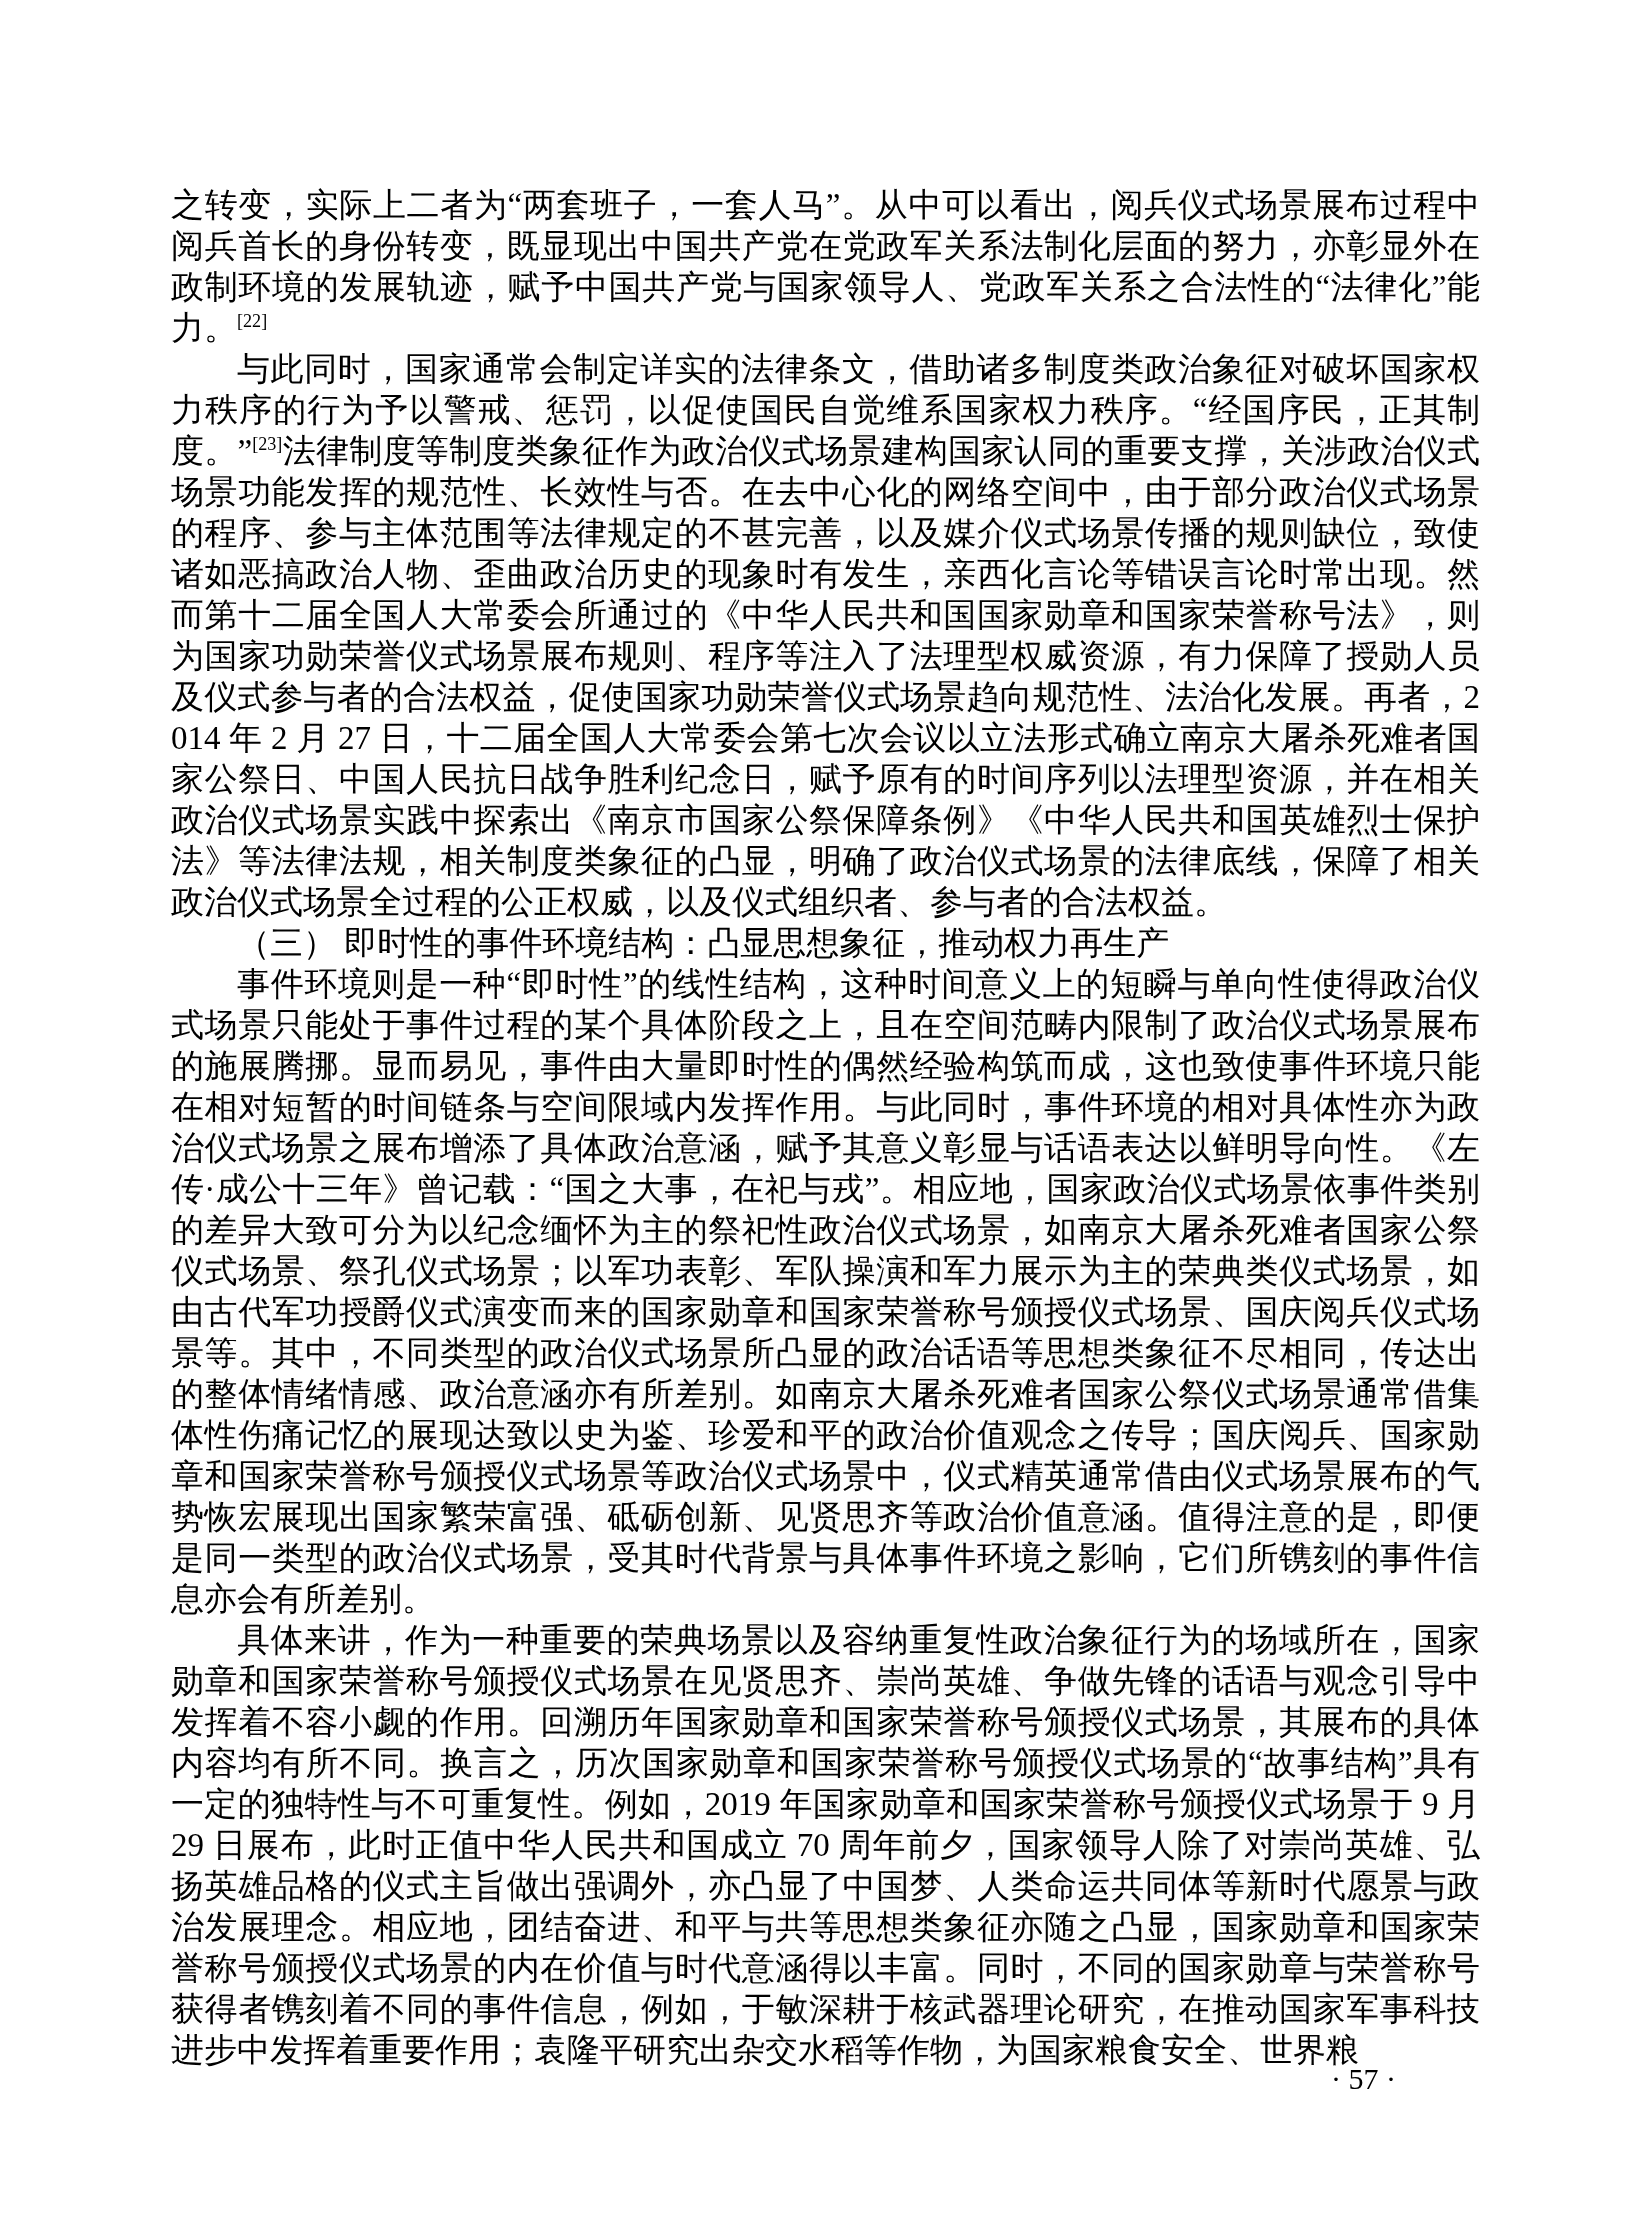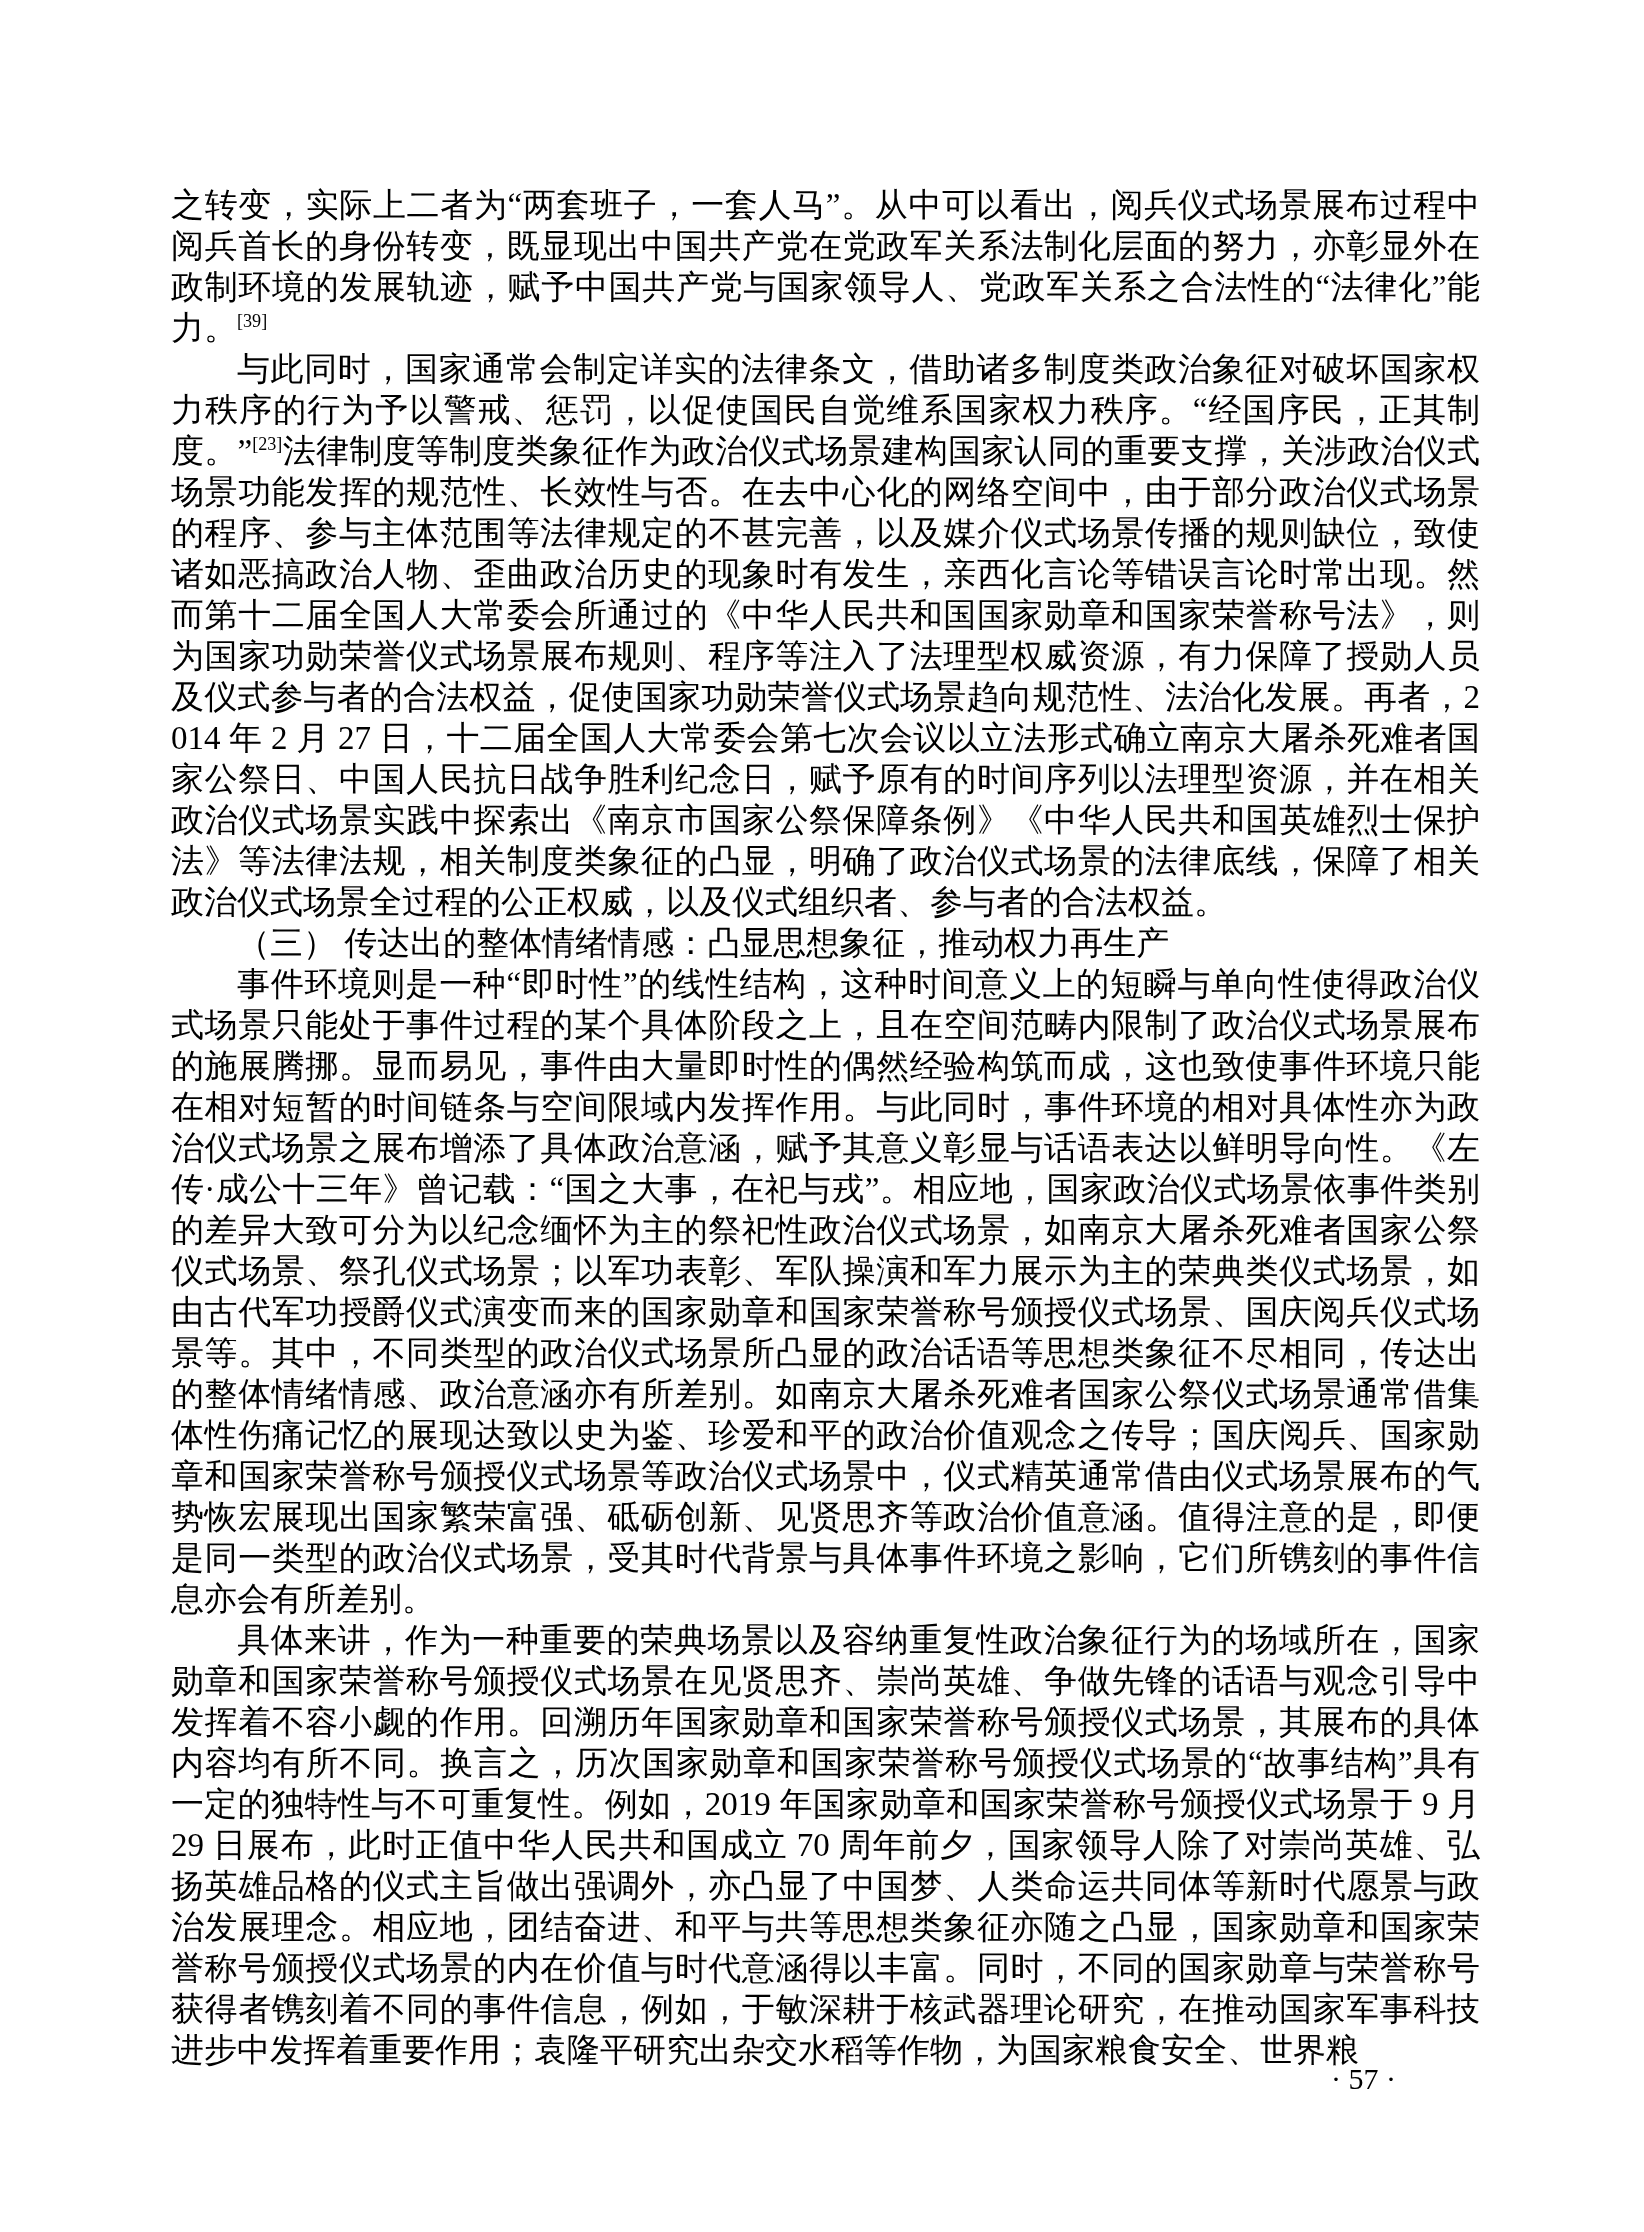--- a/index.html
+++ b/index.html
@@ -49,21 +49,21 @@
     font-size: 30px;
     line-height: 41px;
     white-space: nowrap;
   }
 </style>
 </head>
 <body>
 
 <div class="page">
   <div class="text-block">
-      <p class="para">之转变，实际上二者为“两套班子，一套人马”。从中可以看出，阅兵仪式场景展布过程中阅兵首长的身份转变，既显现出中国共产党在党政军关系法制化层面的努力，亦彰显外在政制环境的发展轨迹，赋予中国共产党与国家领导人、党政军关系之合法性的“法律化”能力。<sup>[39]</sup></p>
+      <p class="para">之转变，实际上二者为“两套班子，一套人马”。从中可以看出，阅兵仪式场景展布过程中阅兵首长的身份转变，既显现出中国共产党在党政军关系法制化层面的努力，亦彰显外在政制环境的发展轨迹，赋予中国共产党与国家领导人、党政军关系之合法性的“法律化”能力。<sup>[22]</sup></p>
       <p class="para indent">与此同时，国家通常会制定详实的法律条文，借助诸多制度类政治象征对破坏国家权力秩序的行为予以警戒、惩罚，以促使国民自觉维系国家权力秩序。“经国序民，正其制度。”<sup>[23]</sup>法律制度等制度类象征作为政治仪式场景建构国家认同的重要支撑，关涉政治仪式场景功能发挥的规范性、长效性与否。在去中心化的网络空间中，由于部分政治仪式场景的程序、参与主体范围等法律规定的不甚完善，以及媒介仪式场景传播的规则缺位，致使诸如恶搞政治人物、歪曲政治历史的现象时有发生，亲西化言论等错误言论时常出现。然而第十二届全国人大常委会所通过的《中华人民共和国国家勋章和国家荣誉称号法》，则为国家功勋荣誉仪式场景展布规则、程序等注入了法理型权威资源，有力保障了授勋人员及仪式参与者的合法权益，促使国家功勋荣誉仪式场景趋向规范性、法治化发展。再者，2014 年 2 月 27 日，十二届全国人大常委会第七次会议以立法形式确立南京大屠杀死难者国家公祭日、中国人民抗日战争胜利纪念日，赋予原有的时间序列以法理型资源，并在相关政治仪式场景实践中探索出《南京市国家公祭保障条例》《中华人民共和国英雄烈士保护法》等法律法规，相关制度类象征的凸显，明确了政治仪式场景的法律底线，保障了相关政治仪式场景全过程的公正权威，以及仪式组织者、参与者的合法权益。</p>
-      <p class="para indent heading">（三） 传达出的整体情绪情感：凸显思想象征，推动权力再生产</p>
+      <p class="para indent heading">（三） 即时性的事件环境结构：凸显思想象征，推动权力再生产</p>
       <p class="para indent">事件环境则是一种“即时性”的线性结构，这种时间意义上的短瞬与单向性使得政治仪式场景只能处于事件过程的某个具体阶段之上，且在空间范畴内限制了政治仪式场景展布的施展腾挪。显而易见，事件由大量即时性的偶然经验构筑而成，这也致使事件环境只能在相对短暂的时间链条与空间限域内发挥作用。与此同时，事件环境的相对具体性亦为政治仪式场景之展布增添了具体政治意涵，赋予其意义彰显与话语表达以鲜明导向性。《左传·成公十三年》曾记载：“国之大事，在祀与戎”。相应地，国家政治仪式场景依事件类别的差异大致可分为以纪念缅怀为主的祭祀性政治仪式场景，如南京大屠杀死难者国家公祭仪式场景、祭孔仪式场景；以军功表彰、军队操演和军力展示为主的荣典类仪式场景，如由古代军功授爵仪式演变而来的国家勋章和国家荣誉称号颁授仪式场景、国庆阅兵仪式场景等。其中，不同类型的政治仪式场景所凸显的政治话语等思想类象征不尽相同，传达出的整体情绪情感、政治意涵亦有所差别。如南京大屠杀死难者国家公祭仪式场景通常借集体性伤痛记忆的展现达致以史为鉴、珍爱和平的政治价值观念之传导；国庆阅兵、国家勋章和国家荣誉称号颁授仪式场景等政治仪式场景中，仪式精英通常借由仪式场景展布的气势恢宏展现出国家繁荣富强、砥砺创新、见贤思齐等政治价值意涵。值得注意的是，即便是同一类型的政治仪式场景，受其时代背景与具体事件环境之影响，它们所镌刻的事件信息亦会有所差别。</p>
       <p class="para indent">具体来讲，作为一种重要的荣典场景以及容纳重复性政治象征行为的场域所在，国家勋章和国家荣誉称号颁授仪式场景在见贤思齐、崇尚英雄、争做先锋的话语与观念引导中发挥着不容小觑的作用。回溯历年国家勋章和国家荣誉称号颁授仪式场景，其展布的具体内容均有所不同。换言之，历次国家勋章和国家荣誉称号颁授仪式场景的“故事结构”具有一定的独特性与不可重复性。例如，2019 年国家勋章和国家荣誉称号颁授仪式场景于 9 月 29 日展布，此时正值中华人民共和国成立 70 周年前夕，国家领导人除了对崇尚英雄、弘扬英雄品格的仪式主旨做出强调外，亦凸显了中国梦、人类命运共同体等新时代愿景与政治发展理念。相应地，团结奋进、和平与共等思想类象征亦随之凸显，国家勋章和国家荣誉称号颁授仪式场景的内在价值与时代意涵得以丰富。同时，不同的国家勋章与荣誉称号获得者镌刻着不同的事件信息，例如，于敏深耕于核武器理论研究，在推动国家军事科技进步中发挥着重要作用；袁隆平研究出杂交水稻等作物，为国家粮食安全、世界粮</p>
     </div>
   <div class="page-number">· 57 ·</div>
 </div>
 
 
 </body></html>

